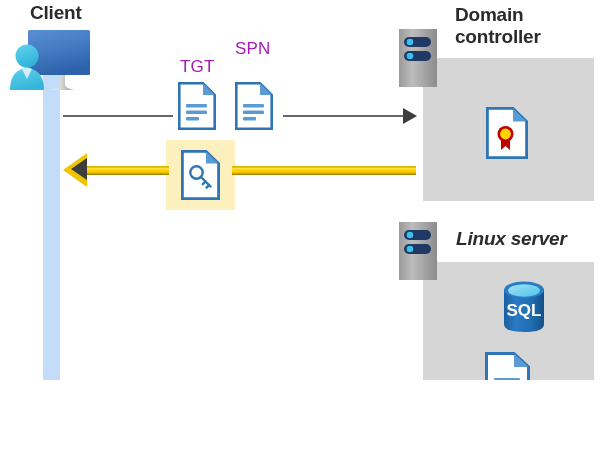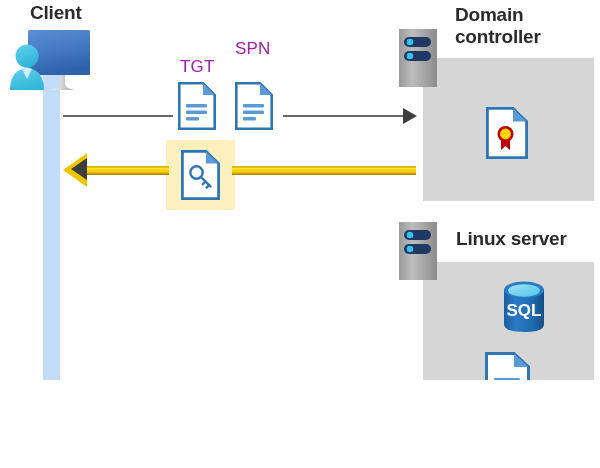--- a/index.html
+++ b/index.html
@@ -33,20 +33,21 @@
     left: 30px; top: 2px;
     font-size: 19px;
   }
   #dc-title {
     left: 455px; top: 4px;
     font-size: 19px;
   }
   #linux-title {
     left: 456px; top: 228px;
     font-size: 19px;
+    font-style: italic;
   }
 
   
   #lifeline {
     left: 43px; top: 62px;
     width: 17px; height: 404px;
     background: #c3dcfa;
   }
 
   

